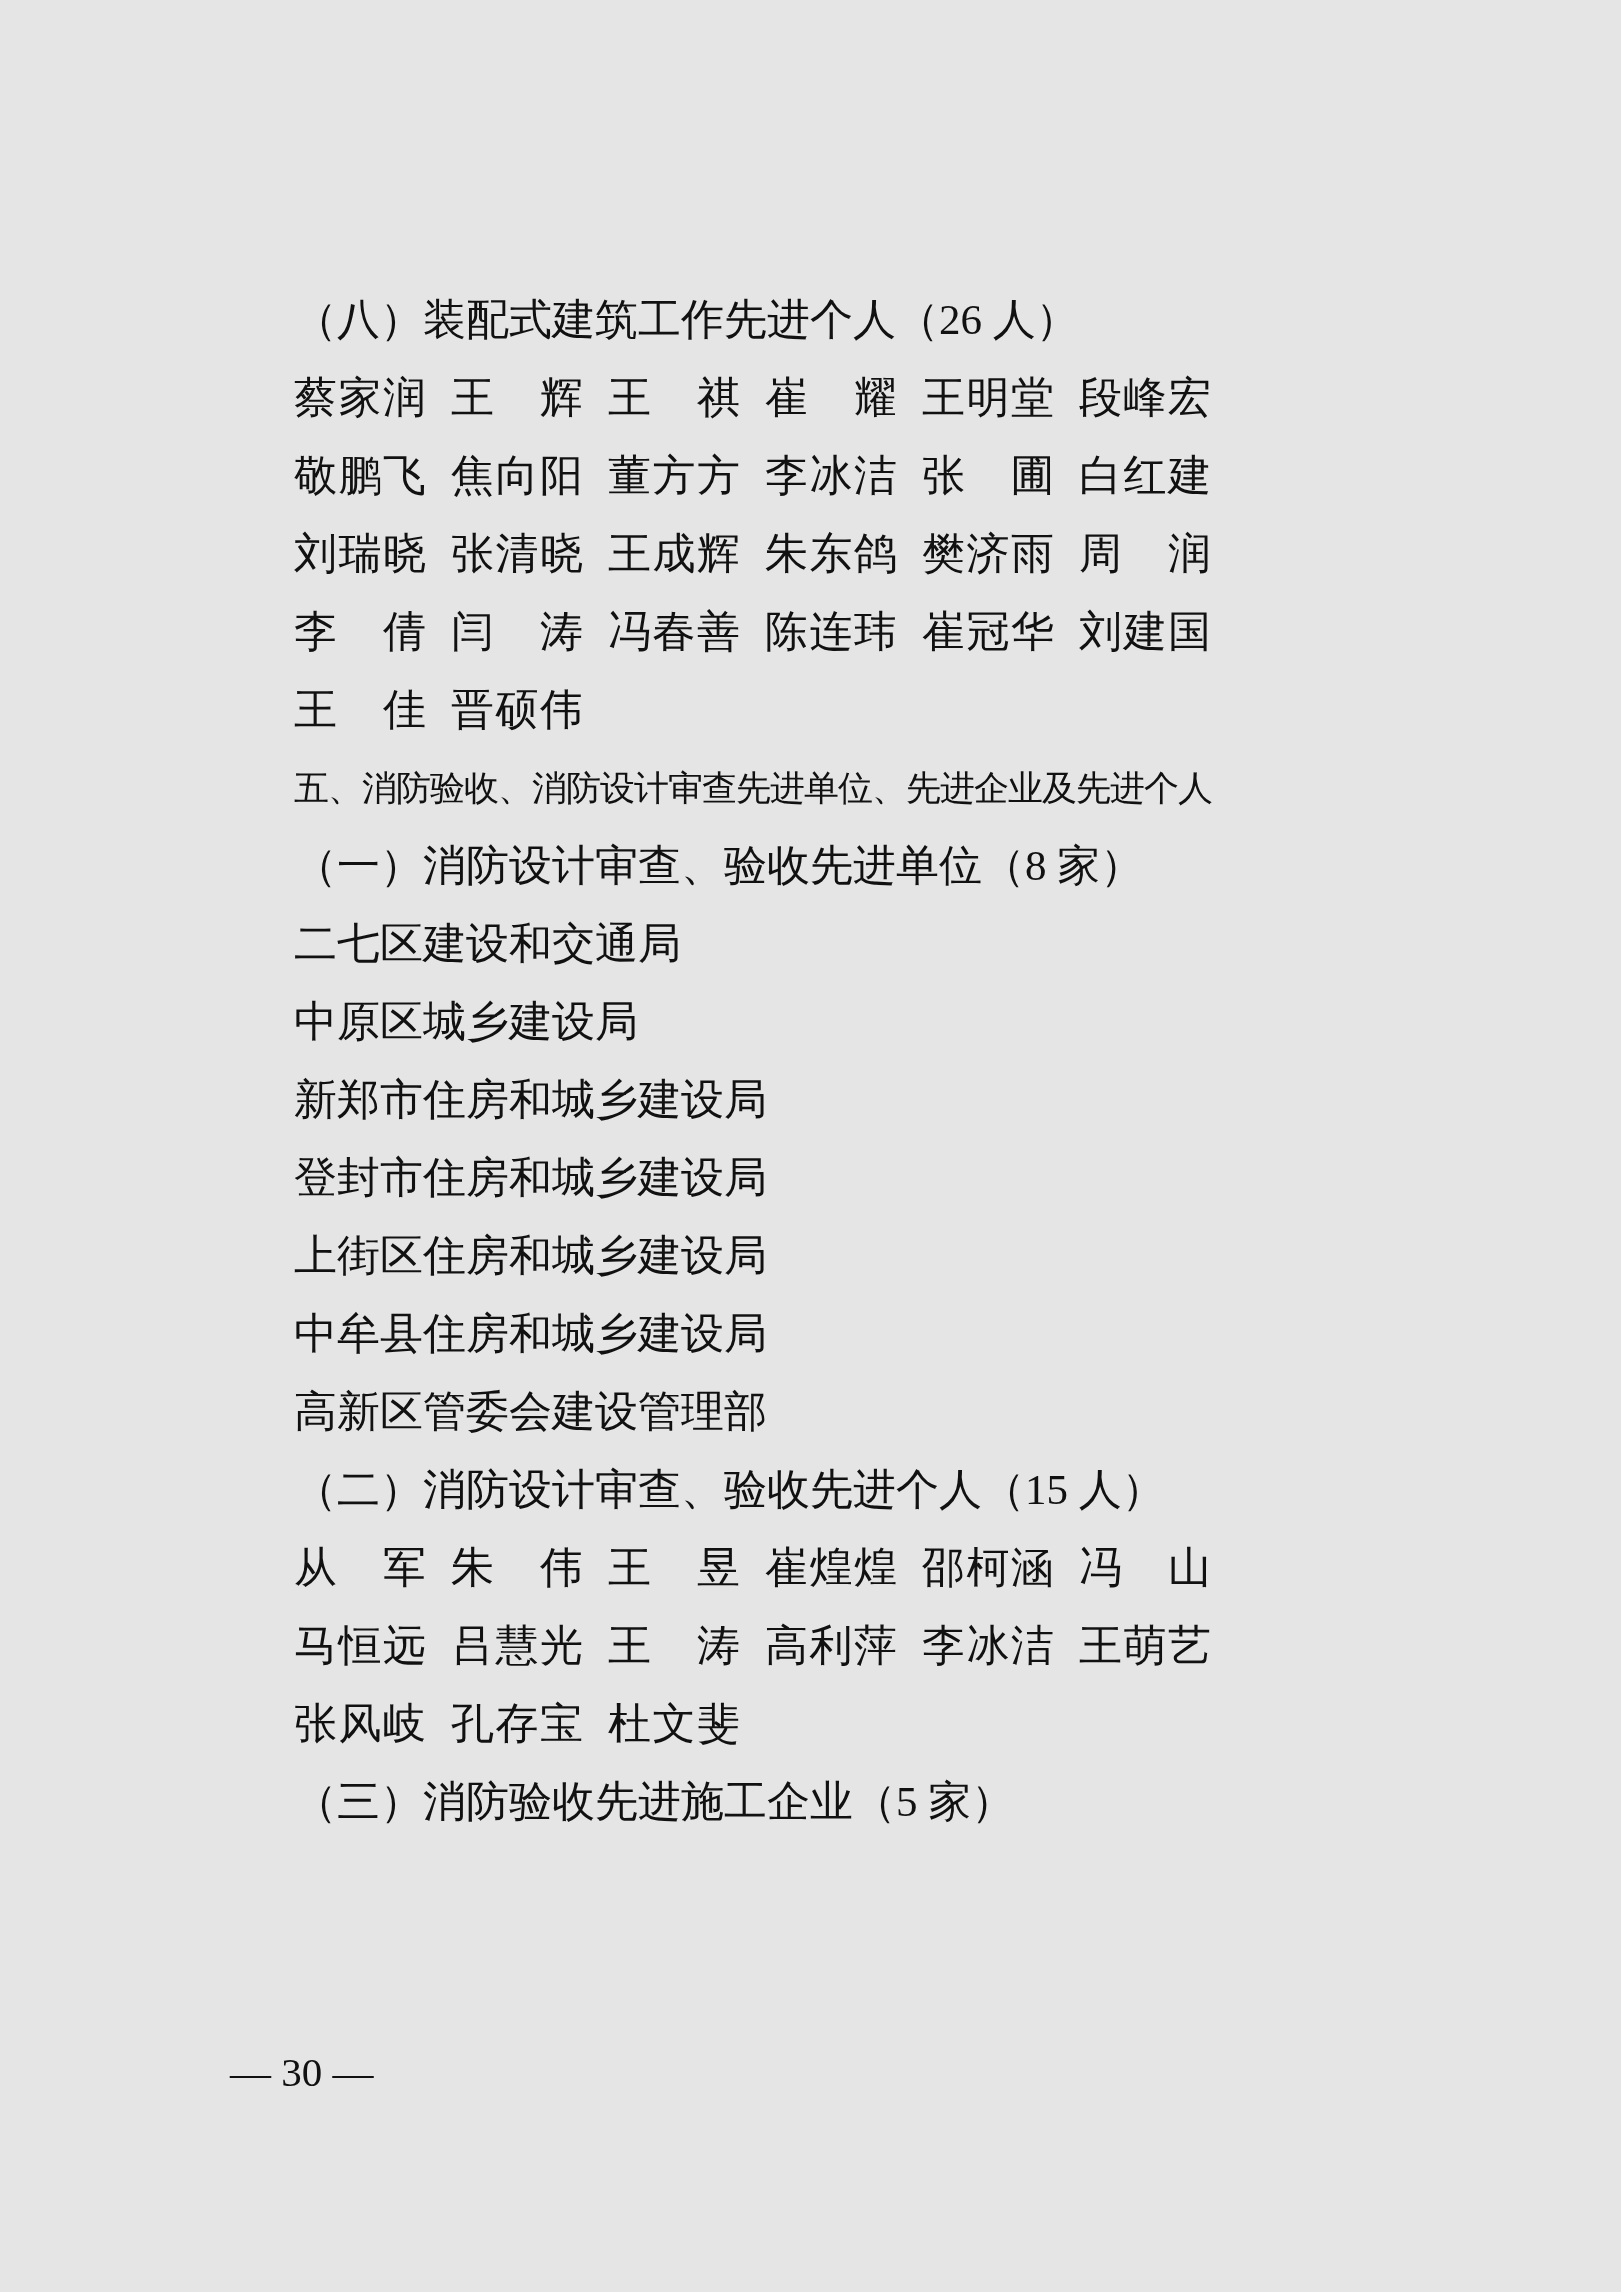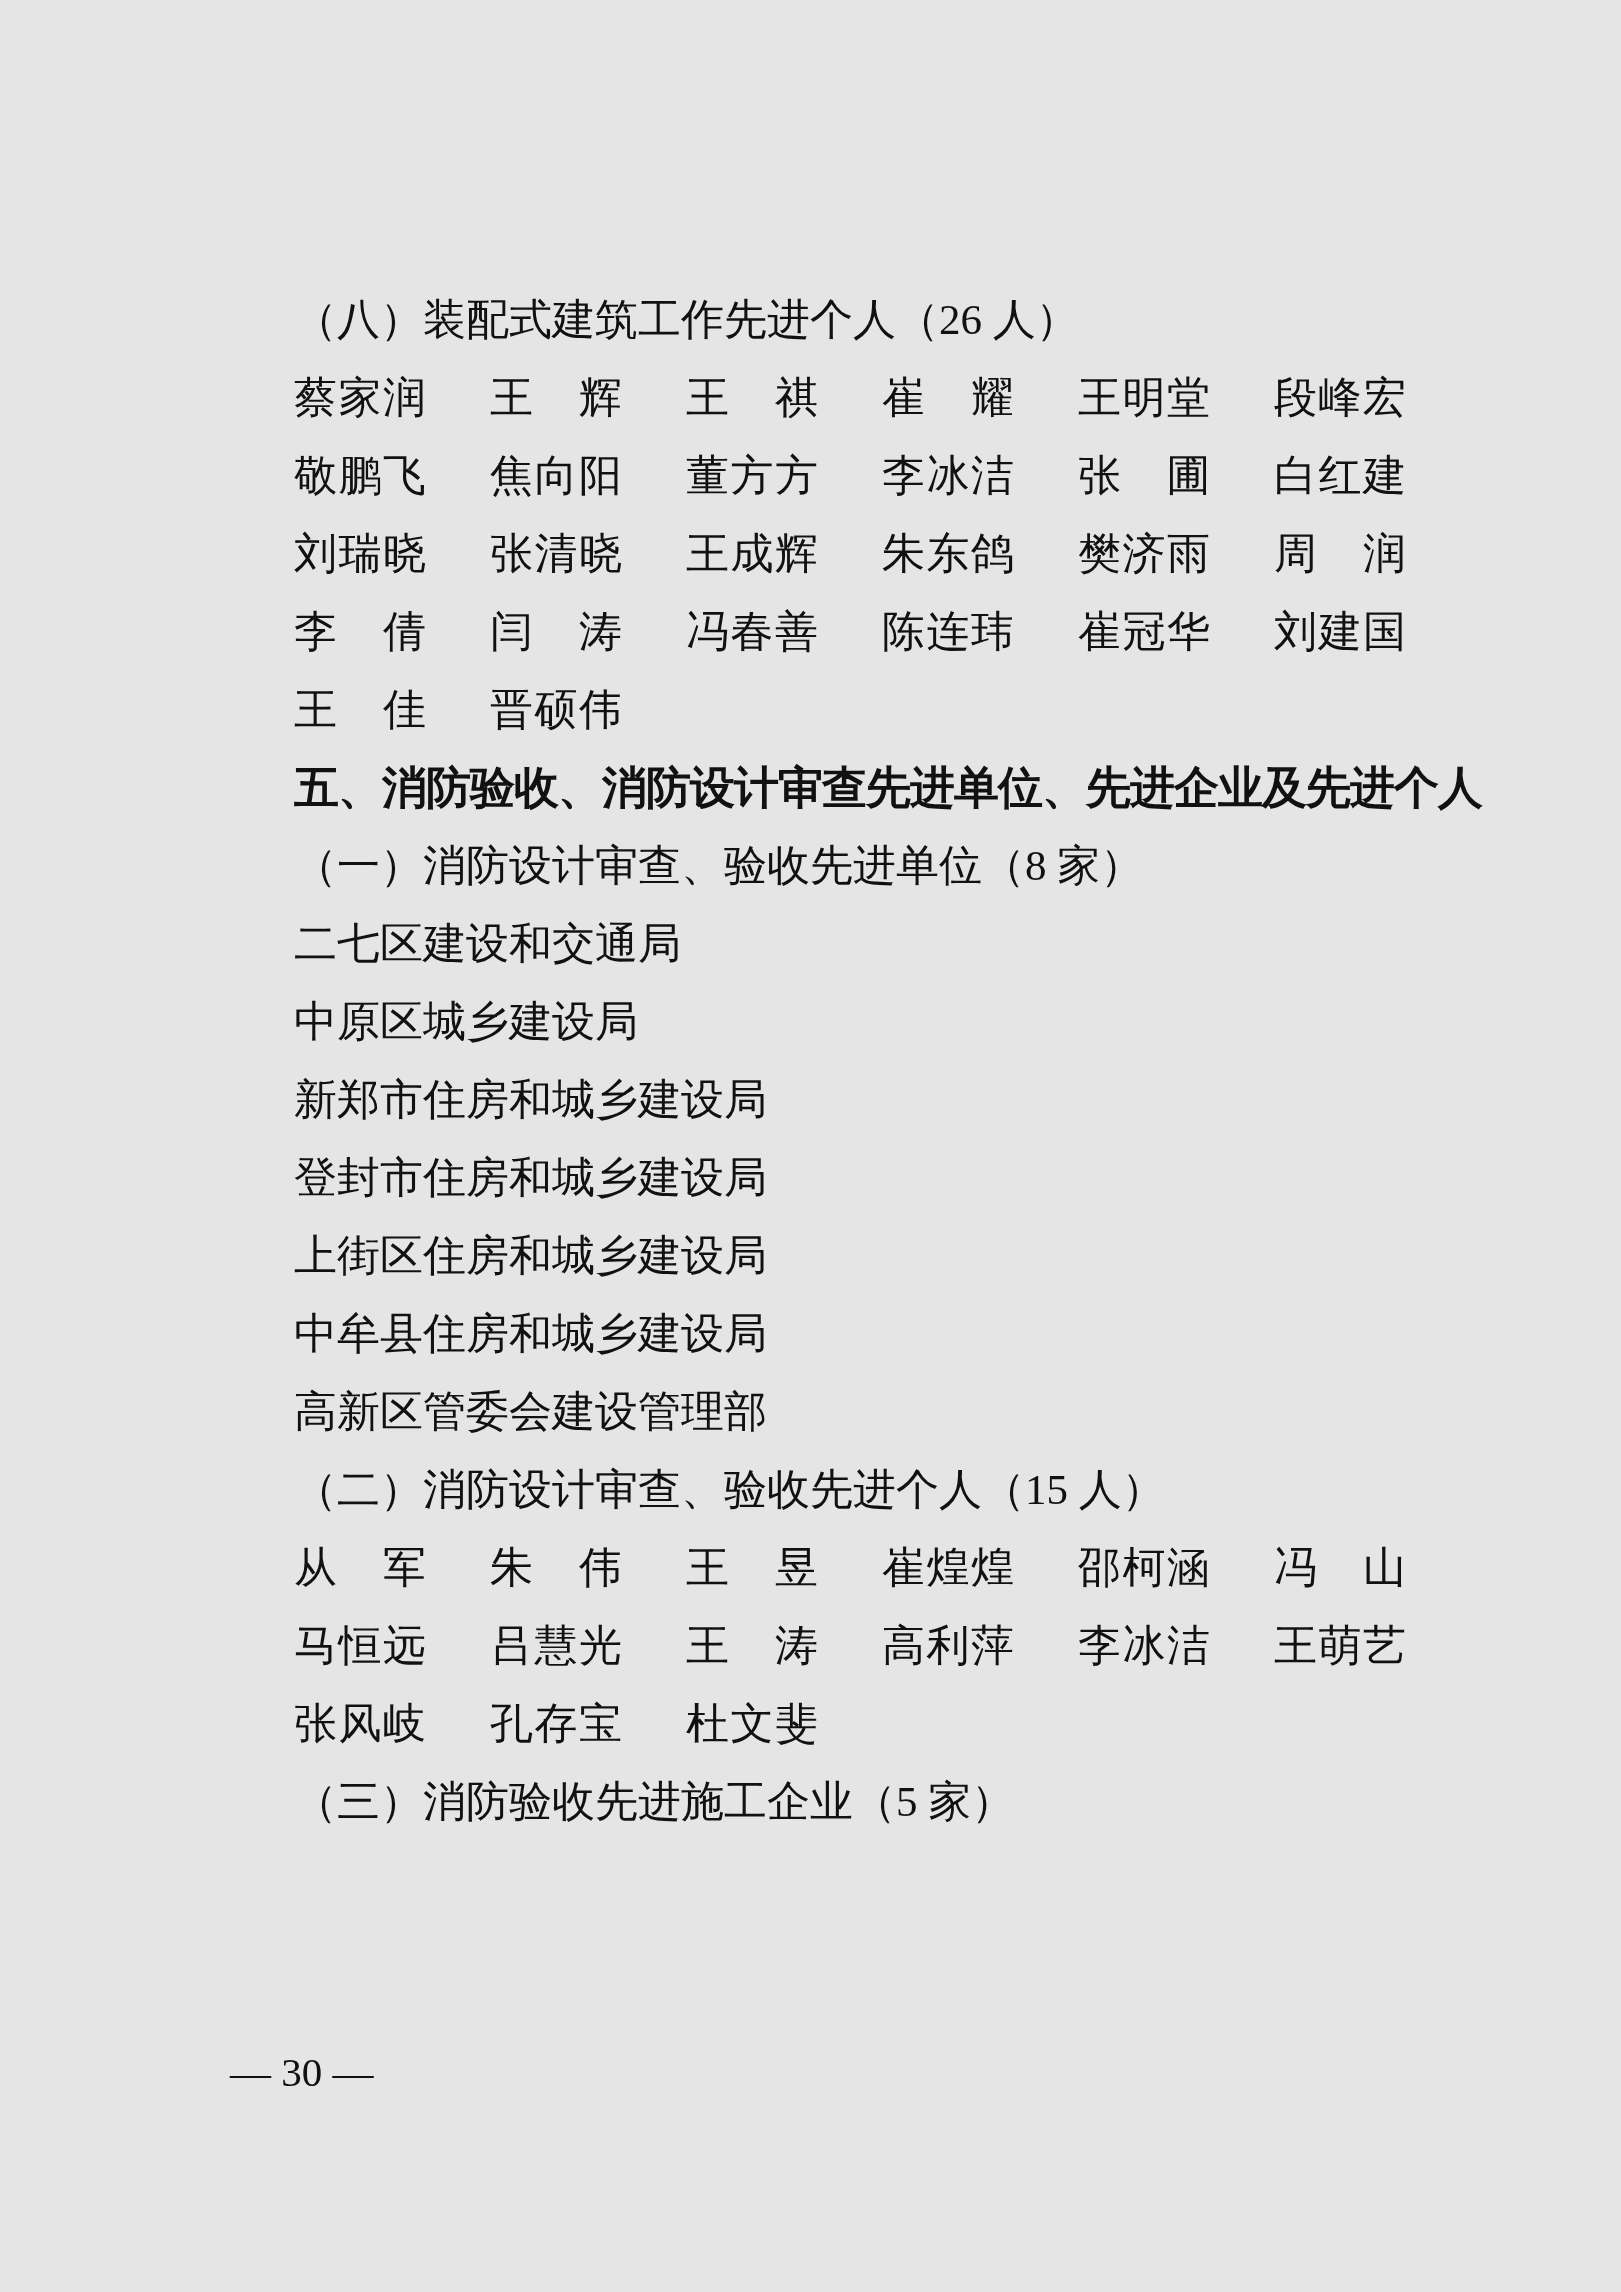--- a/index.html
+++ b/index.html
@@ -18,26 +18,26 @@
   }
   .line {
     height:78px;
     line-height:78px;
     font-size:43px;
     white-space:nowrap;
   }
   
   .sec {
     font-family:"Liberation Sans","DejaVu Sans",sans-serif;
-    font-weight:bold;
-    font-size:45px;
+    font-weight:normal;
+    font-size:35px;
     letter-spacing:-1px;
   }
   
-  .names { display:flex; column-gap:64px; }
+  .names { display:flex; column-gap:25px; }
   .name {
     display:inline-block;
     width:132px;
     text-align:justify;
     text-align-last:justify;
   }
   .footer {
     position:absolute;
     left:230px; top:2047px;
     font-size:41px;

